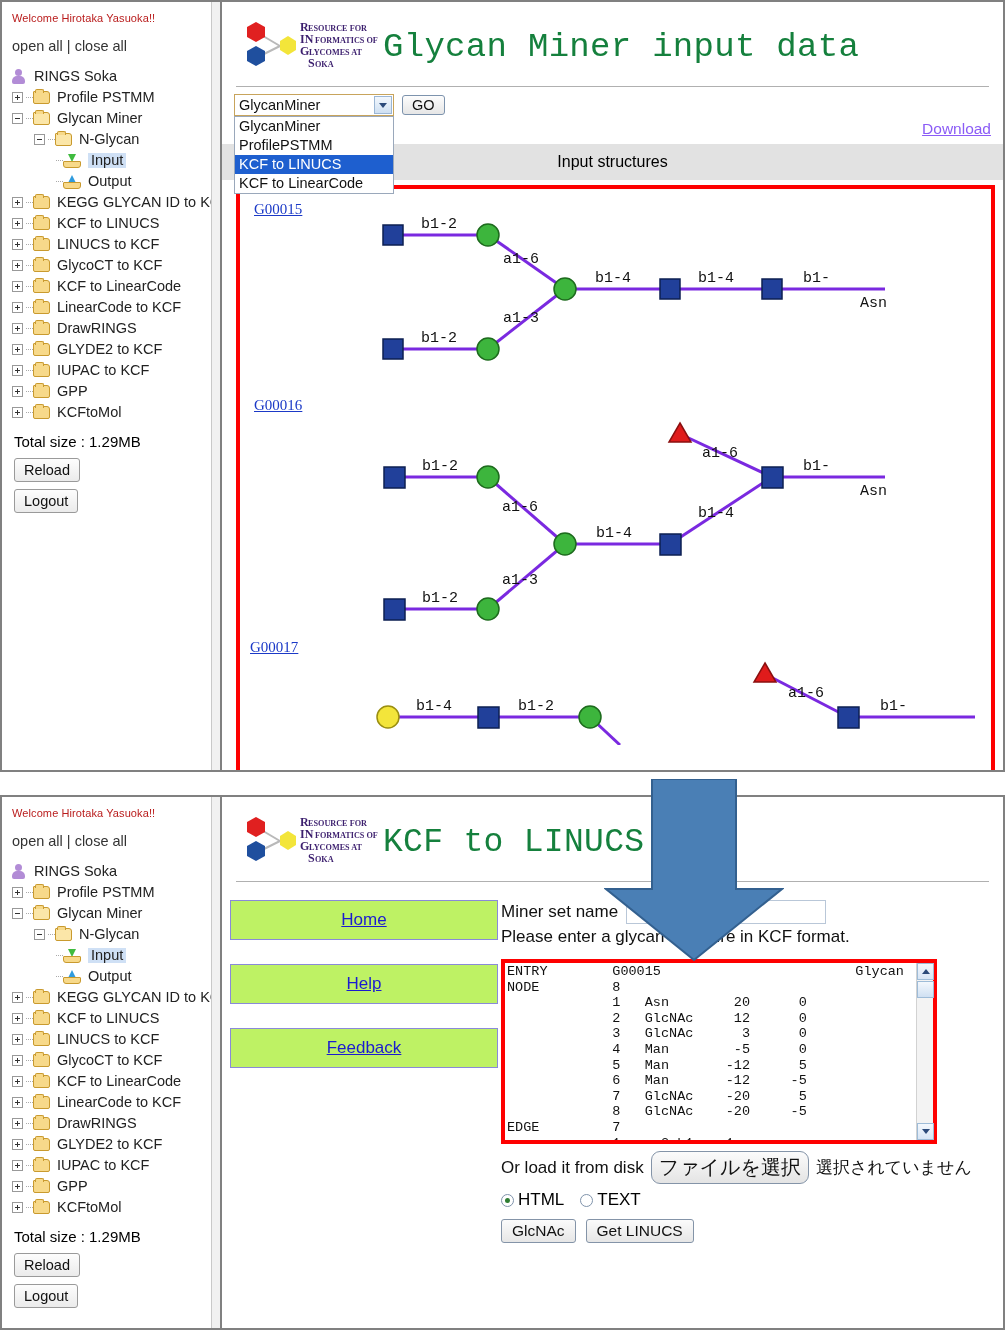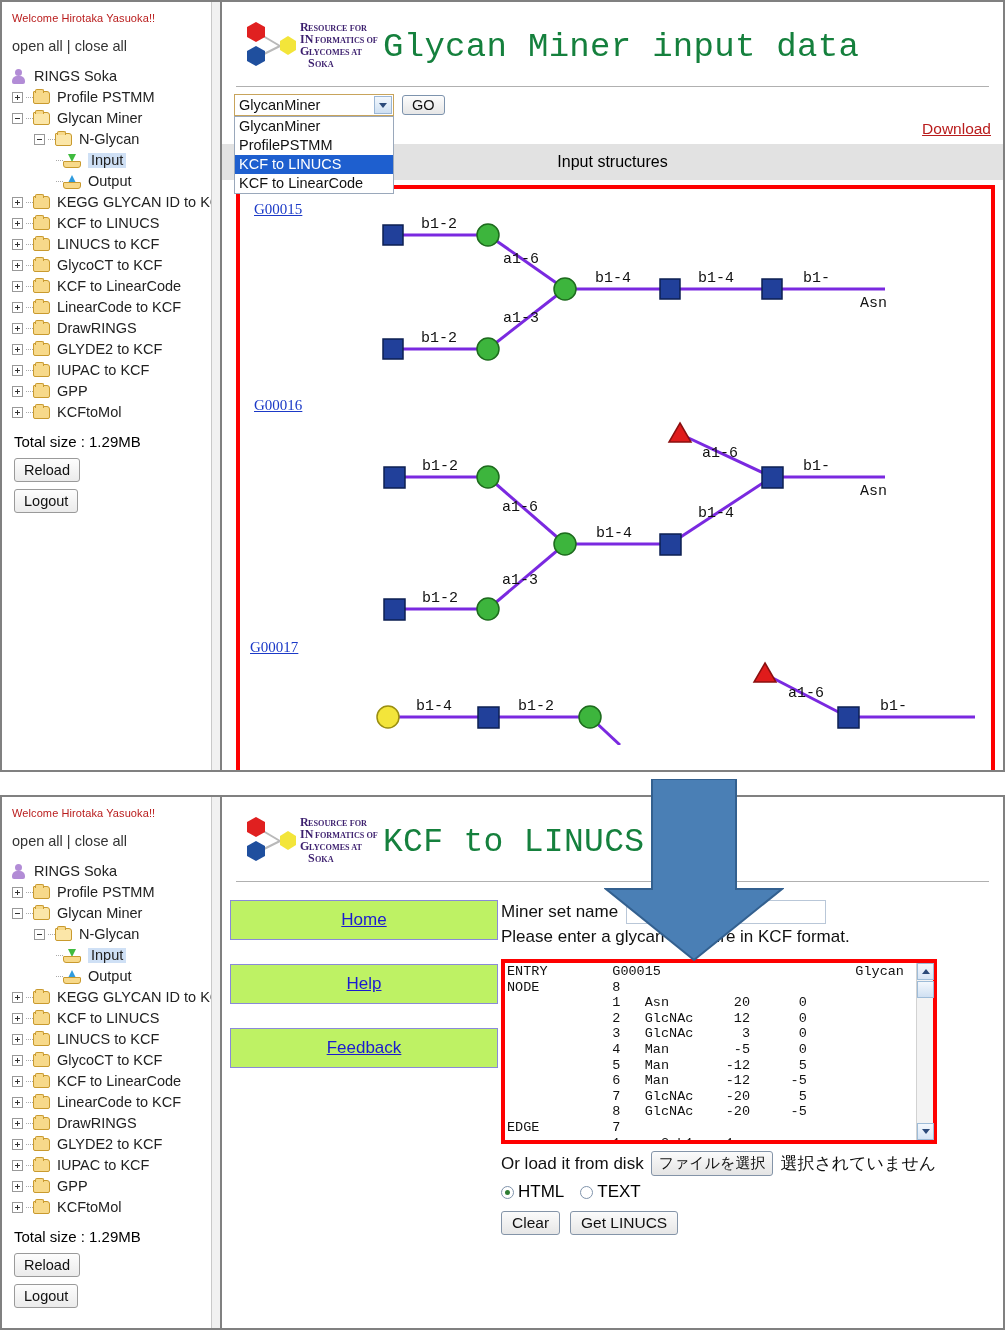--- a/index.html
+++ b/index.html
@@ -130,21 +130,21 @@
     background:linear-gradient(#fdfdfd,#e6e6e6); color:#111;
   }
   .dropdown {
     position:absolute; left:12px; top:29px; width:160px;
     border:1px solid #9aa8bb; background:#fff; z-index:20;
   }
   .dropdown div { font-size:14.5px; padding:0 4px; height:19px; line-height:19px; color:#111; }
   .dropdown div.hl { background:#1e5fcf; color:#fff; }
 
   .dl-row { text-align:right; padding:4px 12px 0 0; }
-  .dl-row a { color:#b91c1c; font-size:15.5px; text-decoration:underline; }
+  .dl-row a { color:#8b5cf6; font-size:15.5px; text-decoration:underline; }
 
   .greybar {
     background:#e2e2e2; height:36px; margin:6px 0 0 0;
     display:flex; align-items:center; justify-content:center;
     position:relative;
   }
   .greybar .lab { font-size:16px; color:#000; }
   .greybar .no { position:absolute; left:70px; font-size:15px; color:#333; }
 
   
@@ -172,21 +172,21 @@
   }
   .ta-scroll { position:absolute; right:0; top:0; bottom:0; width:17px; background:#f3f3f3; border-left:1px solid #d2d2d2;}
   .sb-btn { width:17px;height:17px; background:linear-gradient(#f4f8fd,#d7e5f5); border:1px solid #9ebcd8; display:flex;align-items:center;justify-content:center;}
   .sb-btn.bot{ position:absolute; bottom:0; }
   .sb-btn i{width:0;height:0;border-left:4px solid transparent;border-right:4px solid transparent;}
   .sb-btn.top i{border-bottom:5px solid #2b4a7a;}
   .sb-btn.bot i{border-top:5px solid #2b4a7a;}
   .sb-thumb{position:absolute;top:18px;left:0;width:17px;height:17px;background:linear-gradient(#f4f8fd,#cfe0f2);border:1px solid #9ebcd8;}
 
   .diskrow { display:flex; align-items:center; gap:7px; font-size:17px; color:#111; margin-top:7px;}
-  .filebtn { font-size:15px; padding:2px 7px; border:1px solid #8494a8; border-radius:3px; background:linear-gradient(#fbfbfb,#e4e4e4); color:#111;}
+  .filebtn { font-size:20px; padding:2px 7px; border:1px solid #8494a8; border-radius:9px; background:linear-gradient(#fbfbfb,#e4e4e4); color:#111;}
   .radiorow { display:flex; align-items:center; gap:16px; font-size:17px; margin-top:6px; }
   .radiorow label { display:flex; align-items:center; gap:4px; }
   .rad { width:13px;height:13px;border-radius:50%;border:1px solid #7f93ab;background:#fff;position:relative;flex:0 0 auto;}
   .rad.on::after{content:"";position:absolute;left:3px;top:3px;width:5px;height:5px;border-radius:50%;background:#2e7d32;}
   .btnrow { display:flex; gap:10px; margin-top:9px; }
   .gbtn { font-size:15.5px; padding:2px 10px; border:1px solid #8494a8; border-radius:3px; background:linear-gradient(#fbfbfb,#e6e6e6); color:#111;}
 
   
   #big-arrow { position:absolute; left:604px; top:779px; width:180px; height:182px; z-index:40; }
 </style>
@@ -681,21 +681,21 @@
             <span class="rad on"></span>
             <span>HTML</span>
           </label>
           <label>
             <span class="rad"></span>
             <span>TEXT</span>
           </label>
         </div>
 
         <div class="btnrow">
-          <button class="gbtn">Clear</button>
+          <button class="gbtn">GlcNAc</button>
           <button class="gbtn">Get LINUCS</button>
         </div>
       </div>
     </div>
   </div>
 </div>
 
 <svg id="big-arrow" viewBox="0 0 180 182">
   <polygon points="48,0 132,0 132,110 178,110 90,181 2,110 48,110" fill="#4a7fb5" stroke="#33608f" stroke-width="2"></polygon>
 </svg>

